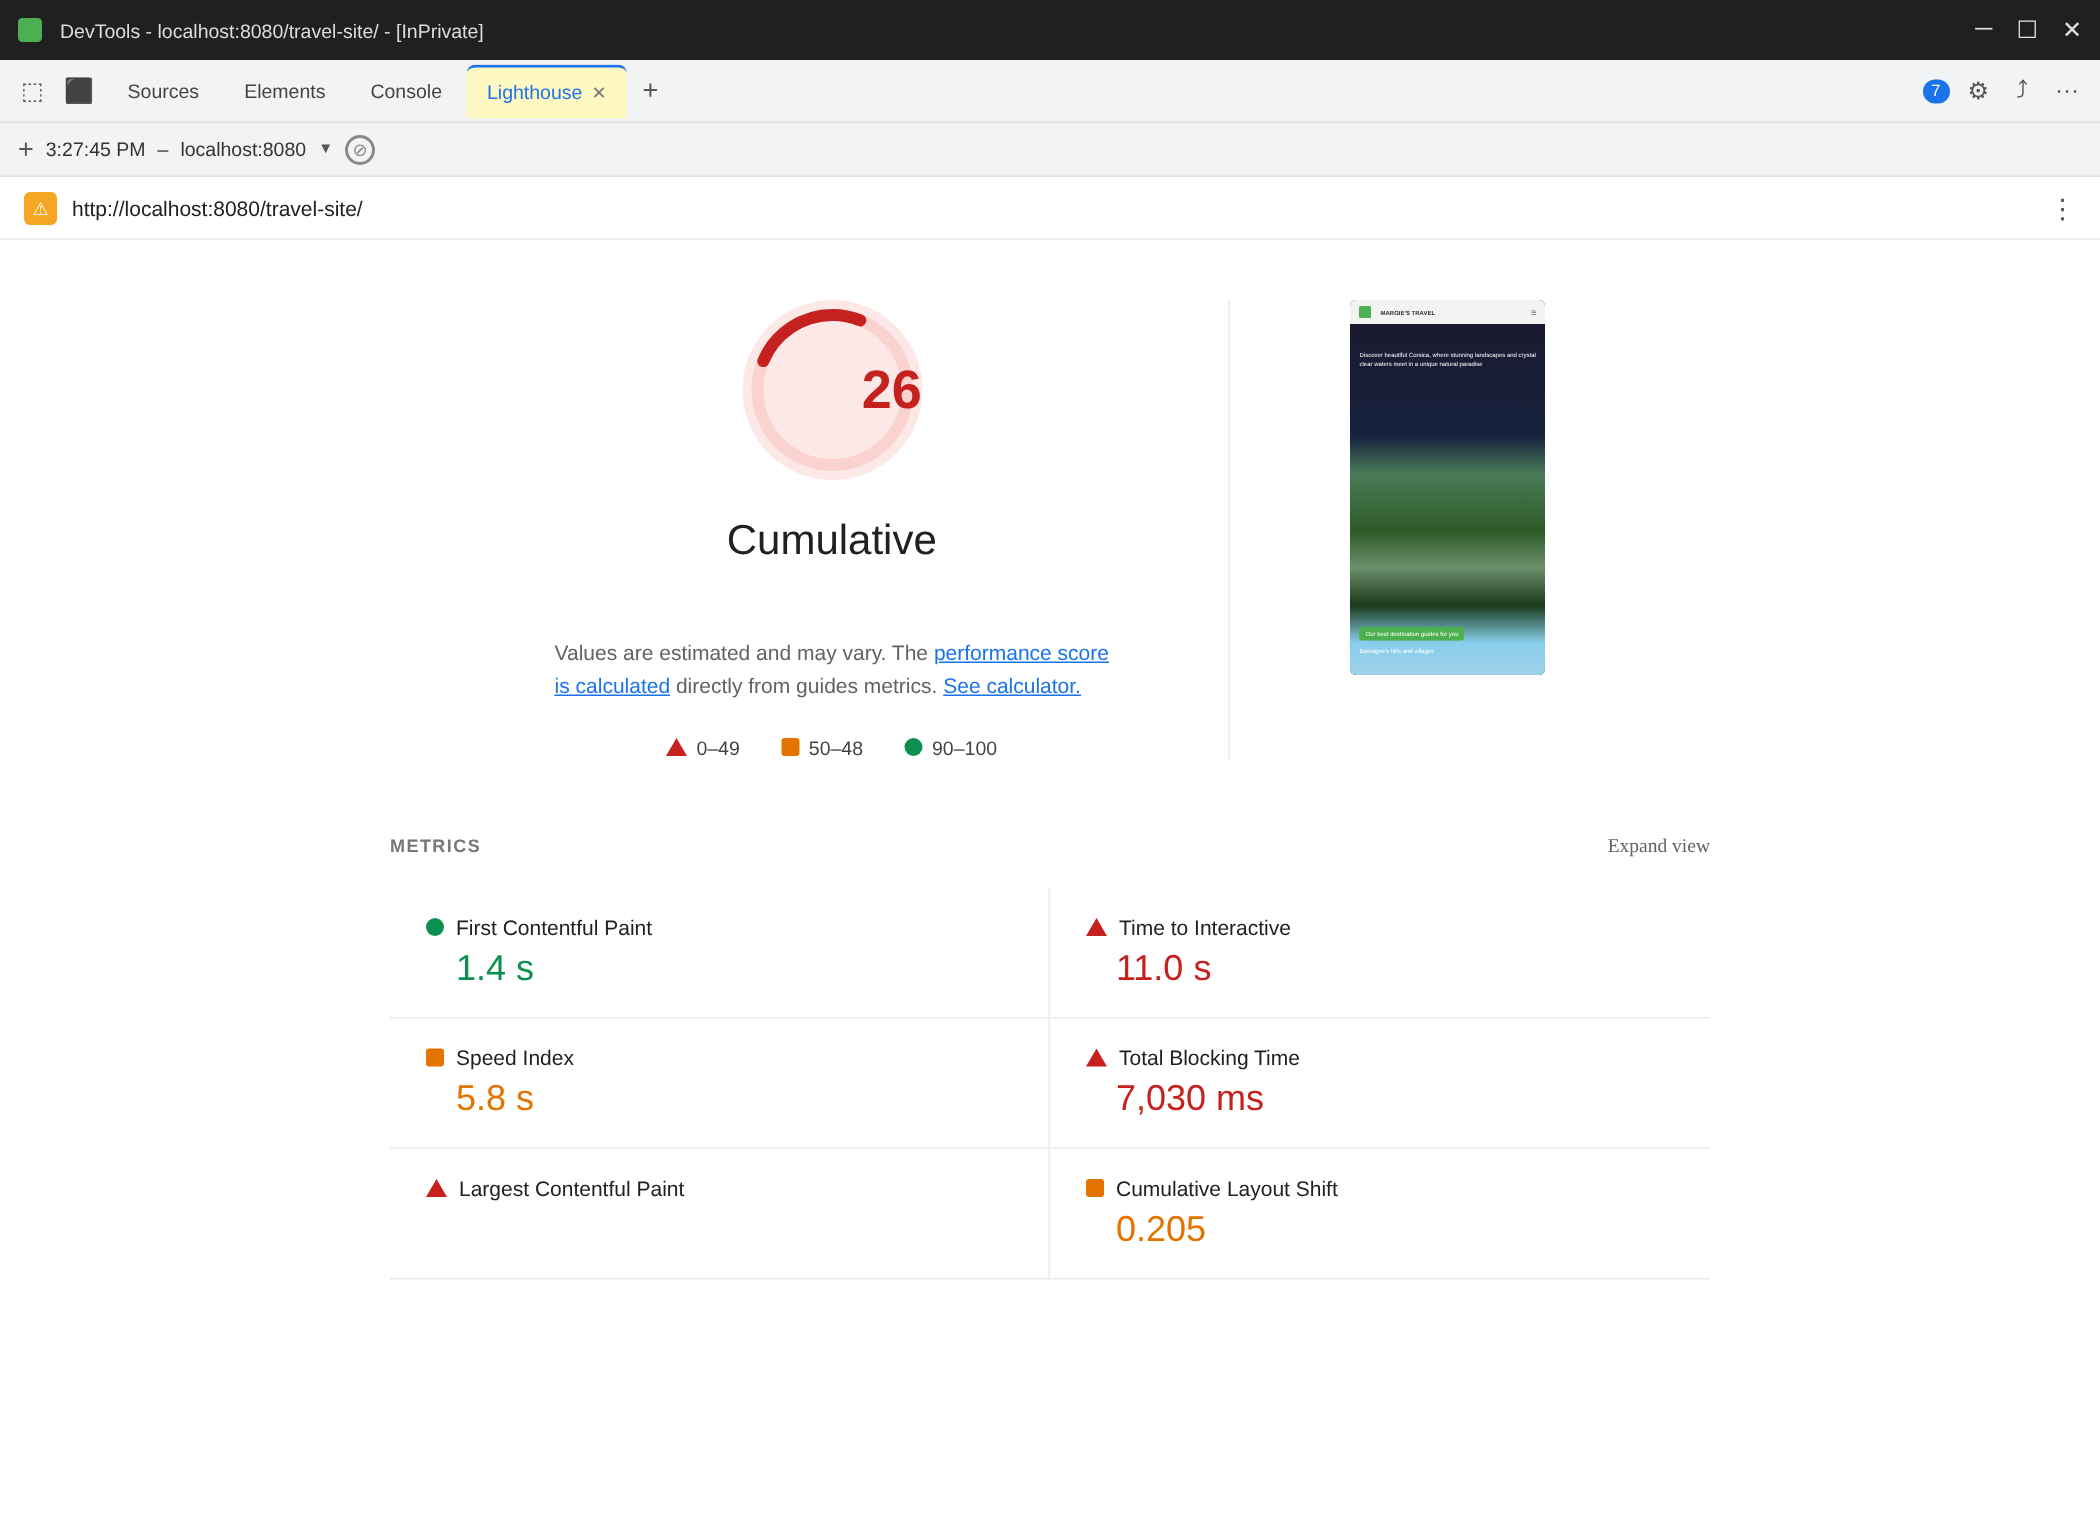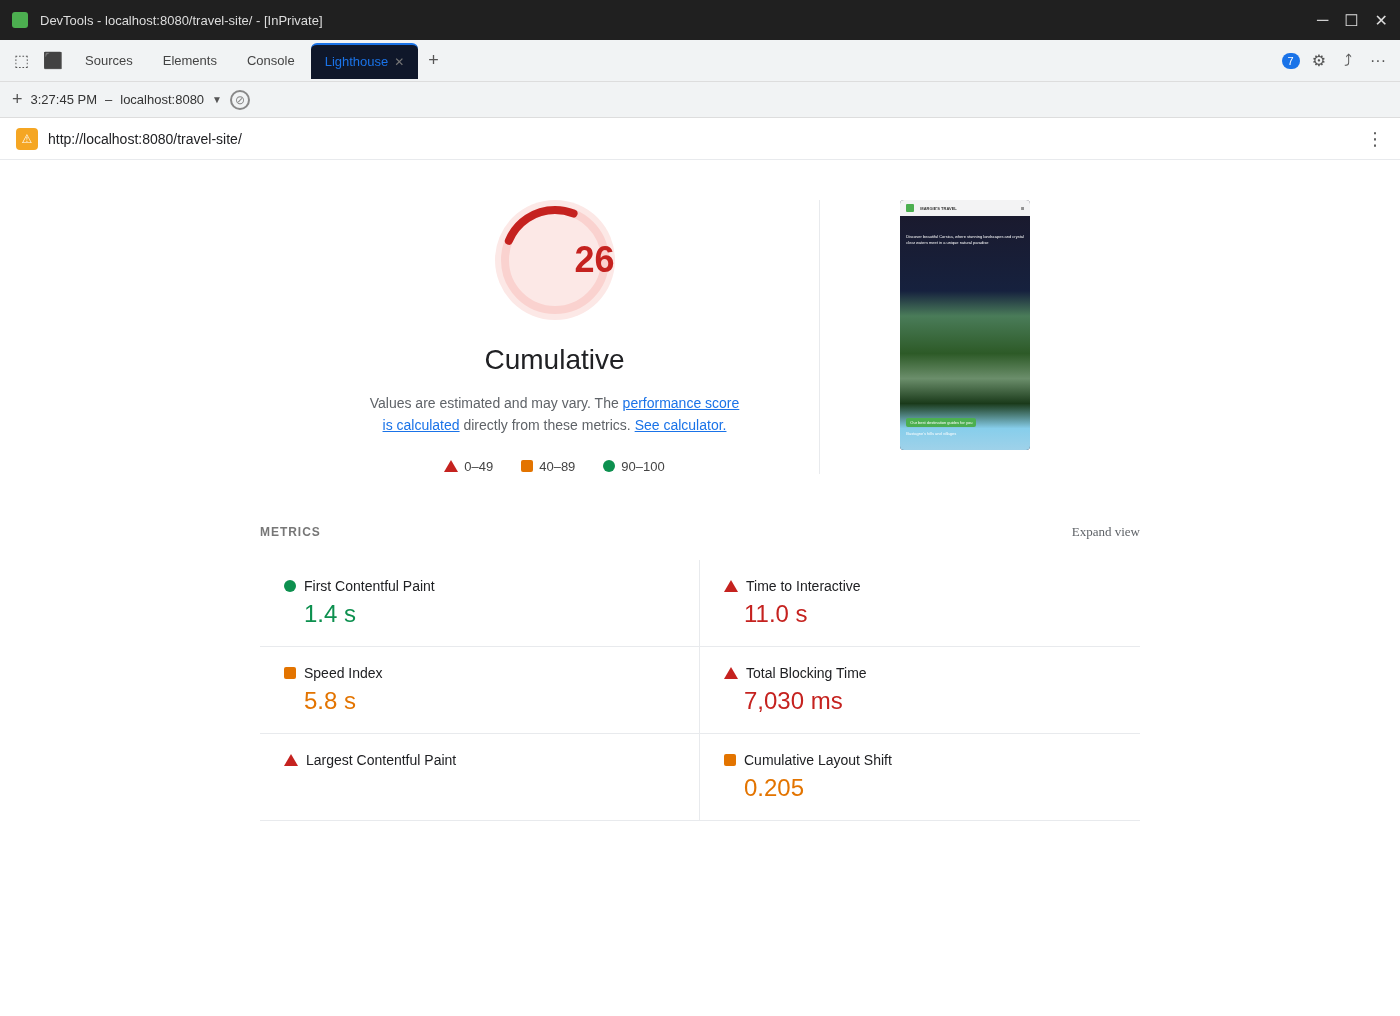--- a/index.html
+++ b/index.html
@@ -37,21 +37,21 @@
       display: flex;
       align-items: center;
       font-size: 13px;
       color: #444;
       cursor: pointer;
       border-radius: 6px 6px 0 0;
       white-space: nowrap;
       gap: 6px;
     }
     .tab-item.active {
-      background: #0f172a;
+      background: #fef9c3;
       color: #1a73e8;
       border-top: 2px solid #1a73e8;
       font-weight: 500;
     }
     .tab-close { font-size: 12px; color: #777; }
     .tab-add { background: none; border: none; font-size: 18px; color: #555; cursor: pointer; padding: 4px 8px; }
     .tab-bar-right { margin-left: auto; display: flex; align-items: center; gap: 6px; padding-right: 8px; }
     .badge { background: #1a73e8; color: #fff; border-radius: 10px; font-size: 11px; padding: 2px 6px; }
 
     
@@ -158,23 +158,23 @@
     .performance-title {
       font-size: 28px;
       font-weight: 400;
       color: #202124;
       margin-top: 8px;
     }
 
     .performance-desc {
       font-size: 14px;
       color: #5f6368;
-      text-align: center;
       max-width: 480px;
       line-height: 1.6;
+      margin-top: 32px;
     }
     .performance-desc a {
       color: #1a73e8;
       text-decoration: underline;
     }
 
     .legend-row {
       display: flex;
       align-items: center;
       gap: 28px;
@@ -404,32 +404,32 @@
             </svg>
             <span class="gauge-number">26</span>
           </div>
         </div>
 
         <div class="performance-title">Cumulative</div>
 
         <div class="performance-desc">
           <span>Values are estimated and may vary. The</span>
           <a href="#"> performance score<br>is calculated</a>
-          <span>directly from these metrics.</span>
+          <span>directly from guides metrics.</span>
           <a href="#">See calculator.</a>
         </div>
 
         <div class="legend-row">
           <div class="legend-item">
             <div class="legend-triangle"></div>
             <span>0–49</span>
           </div>
           <div class="legend-item">
             <div class="legend-square"></div>
-            <span>40–89</span>
+            <span>50–48</span>
           </div>
           <div class="legend-item">
             <div class="legend-circle"></div>
             <span>90–100</span>
           </div>
         </div>
       </div>
 
       <div class="vertical-divider"></div>
 

